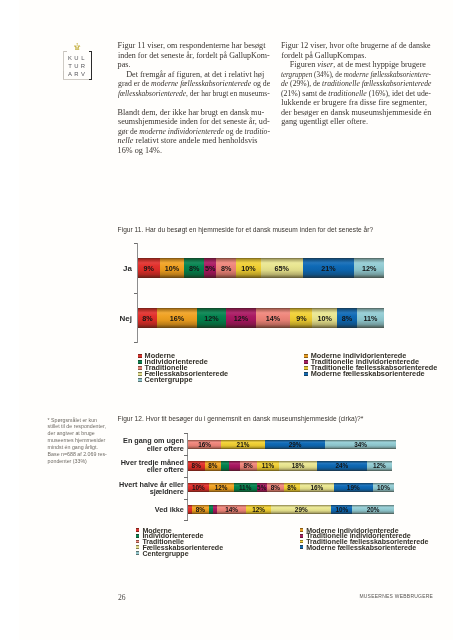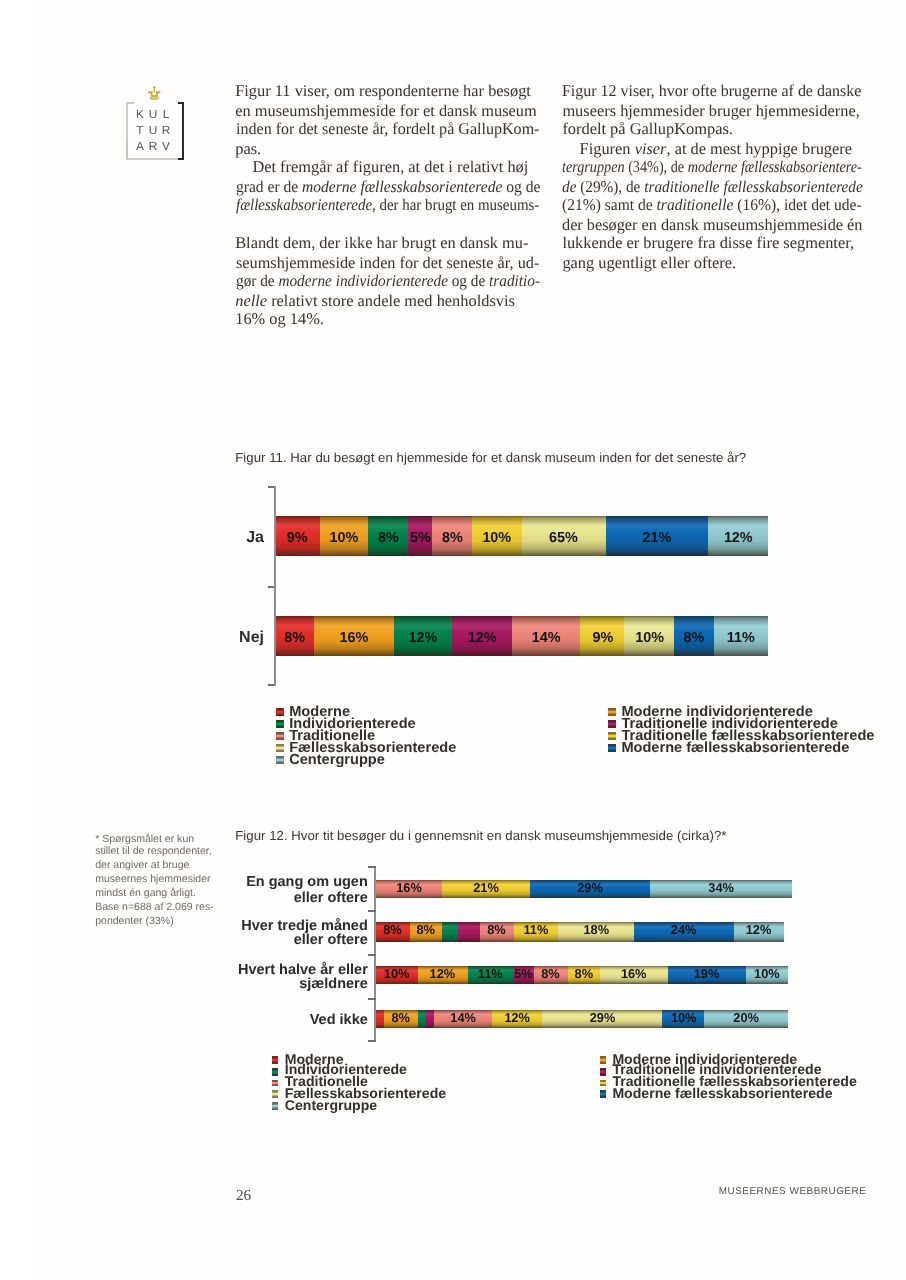--- a/index.html
+++ b/index.html
@@ -118,42 +118,40 @@
         <div class="lrow" data-name="logo-line">
           <span data-name="logo-letter">A</span>
           <span data-name="logo-letter">R</span>
           <span data-name="logo-letter">V</span>
         </div>
       </div>
   </div>
 
   <div class="col" id="col-left" data-name="text-column-left" style="left:98.6px;top:41.4px;width:152px;">
       <p class="j" data-name="text-line"><span data-name="body-text">Figur 11 viser, om respondenterne har besøgt</span></p>
-      <p class="j" data-name="text-line"><span data-name="body-text">en museumshjemmeside for et dansk museum</span></p>
       <p class="j" data-name="text-line" style="transform: scaleX(0.980645);"><span data-name="body-text">inden for det seneste år, fordelt på GallupKom-</span></p>
       <p class="" data-name="text-line"><span data-name="body-text">pas.</span></p>
       <p class="ind j" data-name="text-line"><span data-name="body-text">Det fremgår af figuren, at det i relativt høj</span></p>
       <p class="j" data-name="text-line" style="transform: scaleX(0.95);"><span data-name="body-text">grad er de </span><i data-name="emphasis-text">moderne fællesskabsorienterede</i><span data-name="body-text"> og de</span></p>
       <p class="j" data-name="text-line" style="transform: scaleX(0.91018);"><i data-name="emphasis-text">fællesskabsorienterede</i><span data-name="body-text">, der har brugt en museums-</span></p>
       <p class="gap j" data-name="text-line"><span data-name="body-text">Blandt dem, der ikke har brugt en dansk mu-</span></p>
       <p class="j" data-name="text-line" style="transform: scaleX(0.993464);"><span data-name="body-text">seumshjemmeside inden for det seneste år, ud-</span></p>
       <p class="j" data-name="text-line" style="transform: scaleX(0.932515);"><span data-name="body-text">gør de </span><i data-name="emphasis-text">moderne individorienterede</i><span data-name="body-text"> og de </span><i data-name="emphasis-text">traditio-</i></p>
       <p class="j" data-name="text-line"><i data-name="emphasis-text">nelle</i><span data-name="body-text"> relativt store andele med henholdsvis</span></p>
       <p class="" data-name="text-line"><span data-name="body-text">16% og 14%.</span></p>
     </div>
   <div class="col" id="col-right" data-name="text-column-right" style="left:262.2px;top:41.4px;width:150px;">
       <p class="j" data-name="text-line" style="transform: scaleX(0.974026);"><span data-name="body-text">Figur 12 viser, hvor ofte brugerne af de danske</span></p>
-      <p class="j" data-name="text-line"><span data-name="body-text">museers hjemmesider bruger hjemmesiderne,</span></p>
       <p class="" data-name="text-line"><span data-name="body-text">fordelt på GallupKompas.</span></p>
       <p class="ind j" data-name="text-line"><span data-name="body-text">Figuren </span><i data-name="emphasis-text">viser</i><span data-name="body-text">, at de mest hyppige brugere</span></p>
       <p class="j" data-name="text-line" style="transform: scaleX(0.867052);"><i data-name="emphasis-text">tergruppen</i><span data-name="body-text"> (34%), de </span><i data-name="emphasis-text">moderne fællesskabsorientere-</i></p>
       <p class="j" data-name="text-line" style="transform: scaleX(0.931677);"><i data-name="emphasis-text">de</i><span data-name="body-text"> (29%), de </span><i data-name="emphasis-text">traditionelle fællesskabsorienterede</i></p>
       <p class="j" data-name="text-line" style="transform: scaleX(0.949367);"><span data-name="body-text">(21%) samt de </span><i data-name="emphasis-text">traditionelle</i><span data-name="body-text"> (16%), idet det ude-</span></p>
+      <p class="j" data-name="text-line"><span data-name="body-text">lukkende er brugere fra disse fire segmenter,</span></p>
       <p class="j" data-name="text-line" style="transform: scaleX(0.993377);"><span data-name="body-text">der besøger en dansk museumshjemmeside én</span></p>
-      <p class="j" data-name="text-line"><span data-name="body-text">lukkende er brugere fra disse fire segmenter,</span></p>
       <p class="" data-name="text-line"><span data-name="body-text">gang ugentligt eller oftere.</span></p>
     </div>
 
   <div class="note" id="side-note" data-name="footnote-marginal" style="left:28.6px;top:416.6px;width:62px;">
       <div data-name="footnote-line">* Spørgsmålet er kun</div>
       <div data-name="footnote-line">stillet til de respondenter,</div>
       <div data-name="footnote-line">der angiver at bruge</div>
       <div data-name="footnote-line">museernes hjemmesider</div>
       <div data-name="footnote-line">mindst én gang årligt.</div>
       <div data-name="footnote-line">Base n=688 af 2.069 res-</div>

